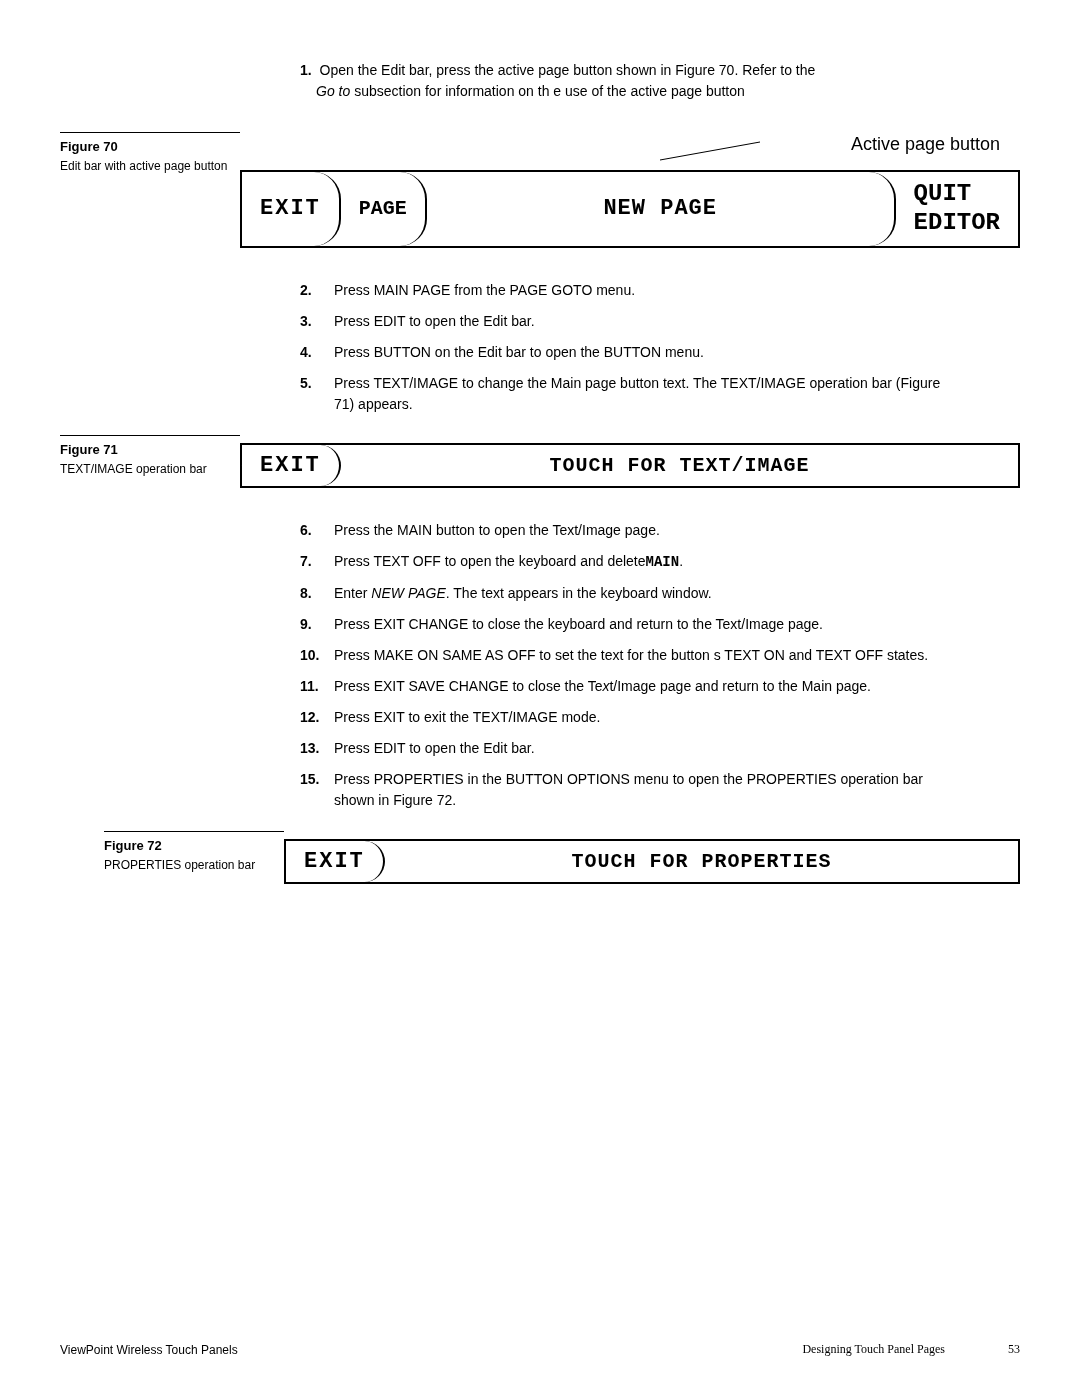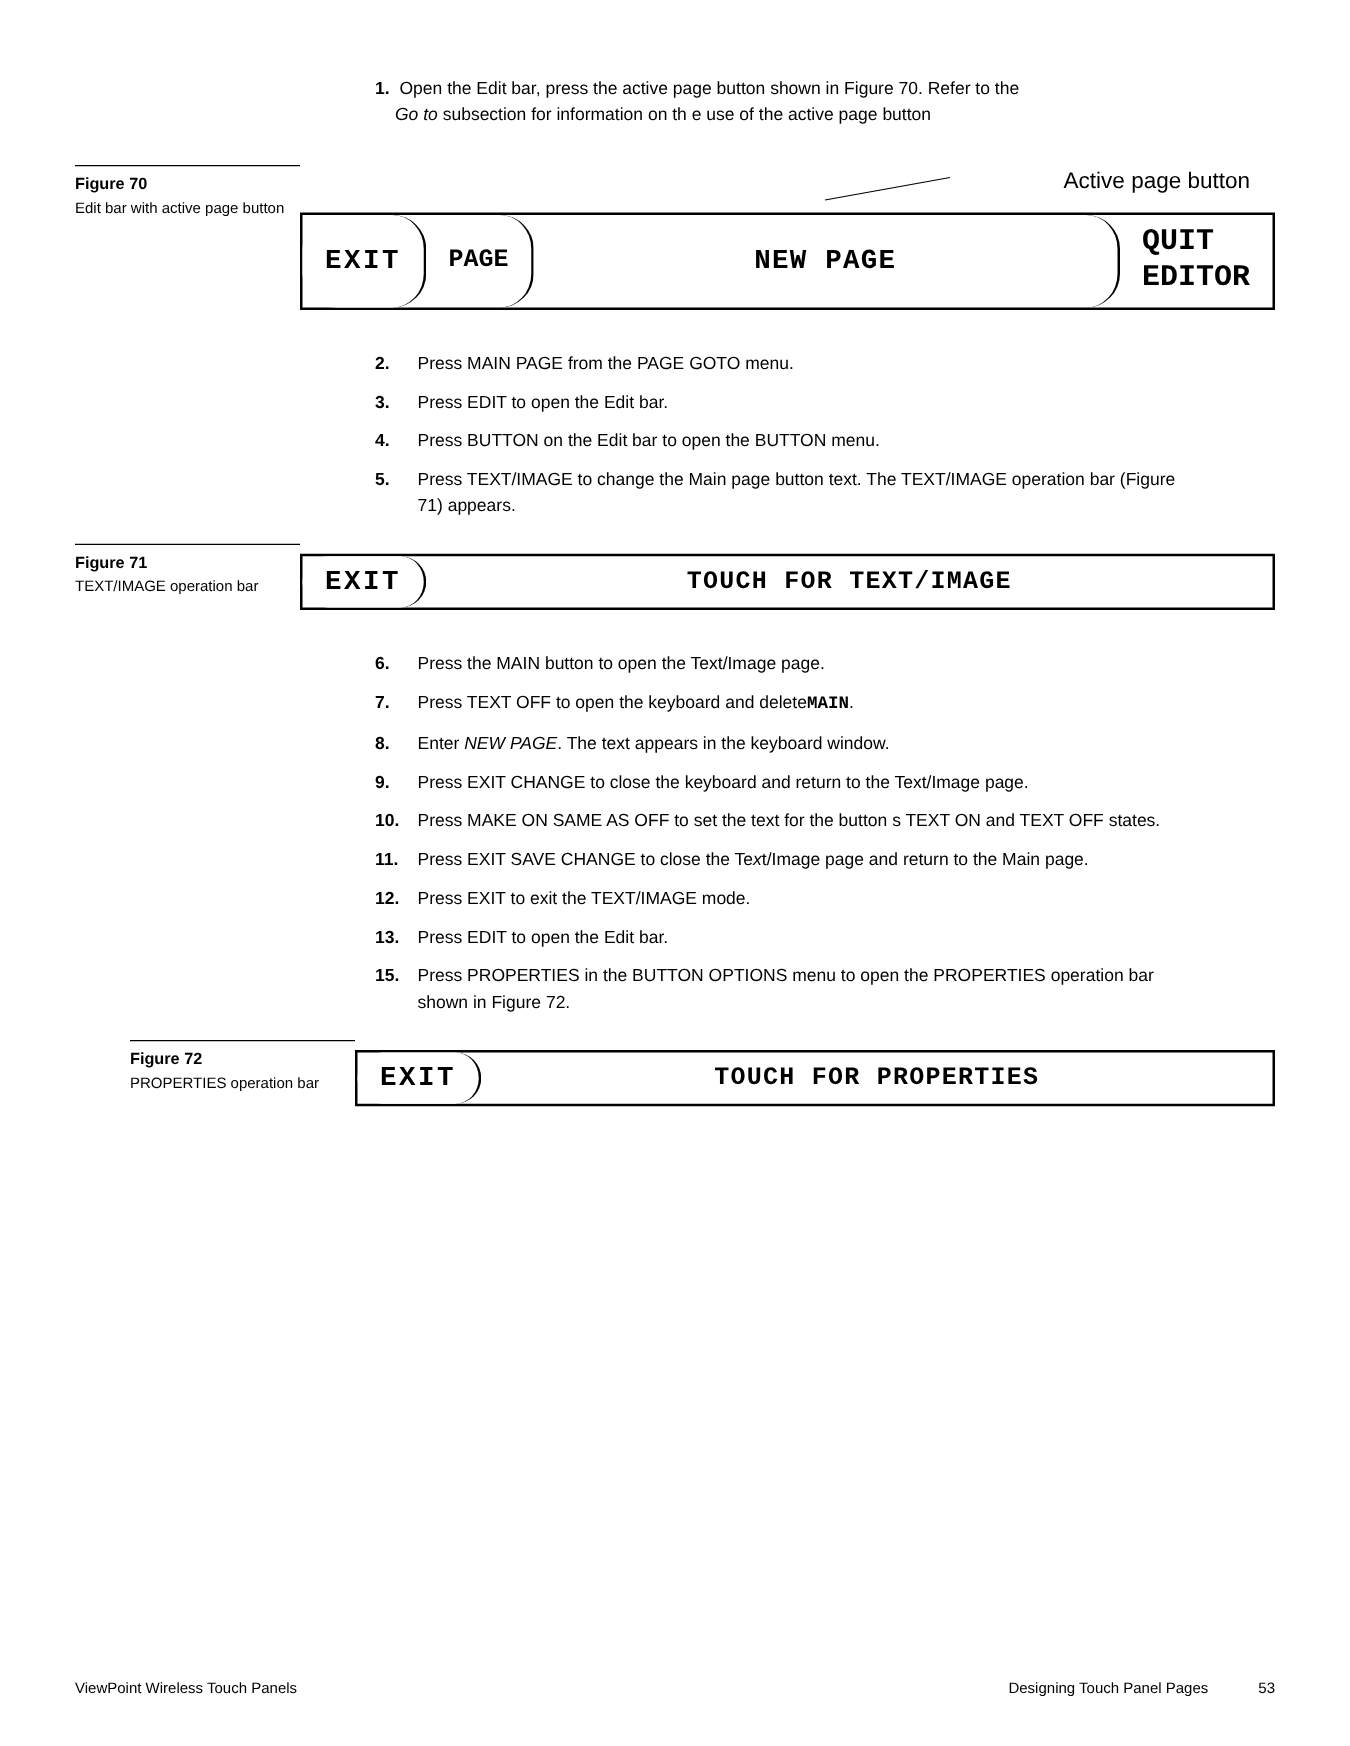--- a/index.html
+++ b/index.html
@@ -164,22 +164,23 @@
       font-size: 12px;
       border-top: none;
     }
 
     .footer-left {
       font-size: 12px;
     }
 
     .footer-right {
       display: flex;
-      gap: 40px;
-      font-size: 12px;
+      gap: 63px;
+      font-size: 12px;
+      font-family: Liberation Serif, serif;
     }
 
     .footer-page-num {
       font-size: 12px;
     }
 
     
     .figure70-wrapper {
       position: relative;
     }

